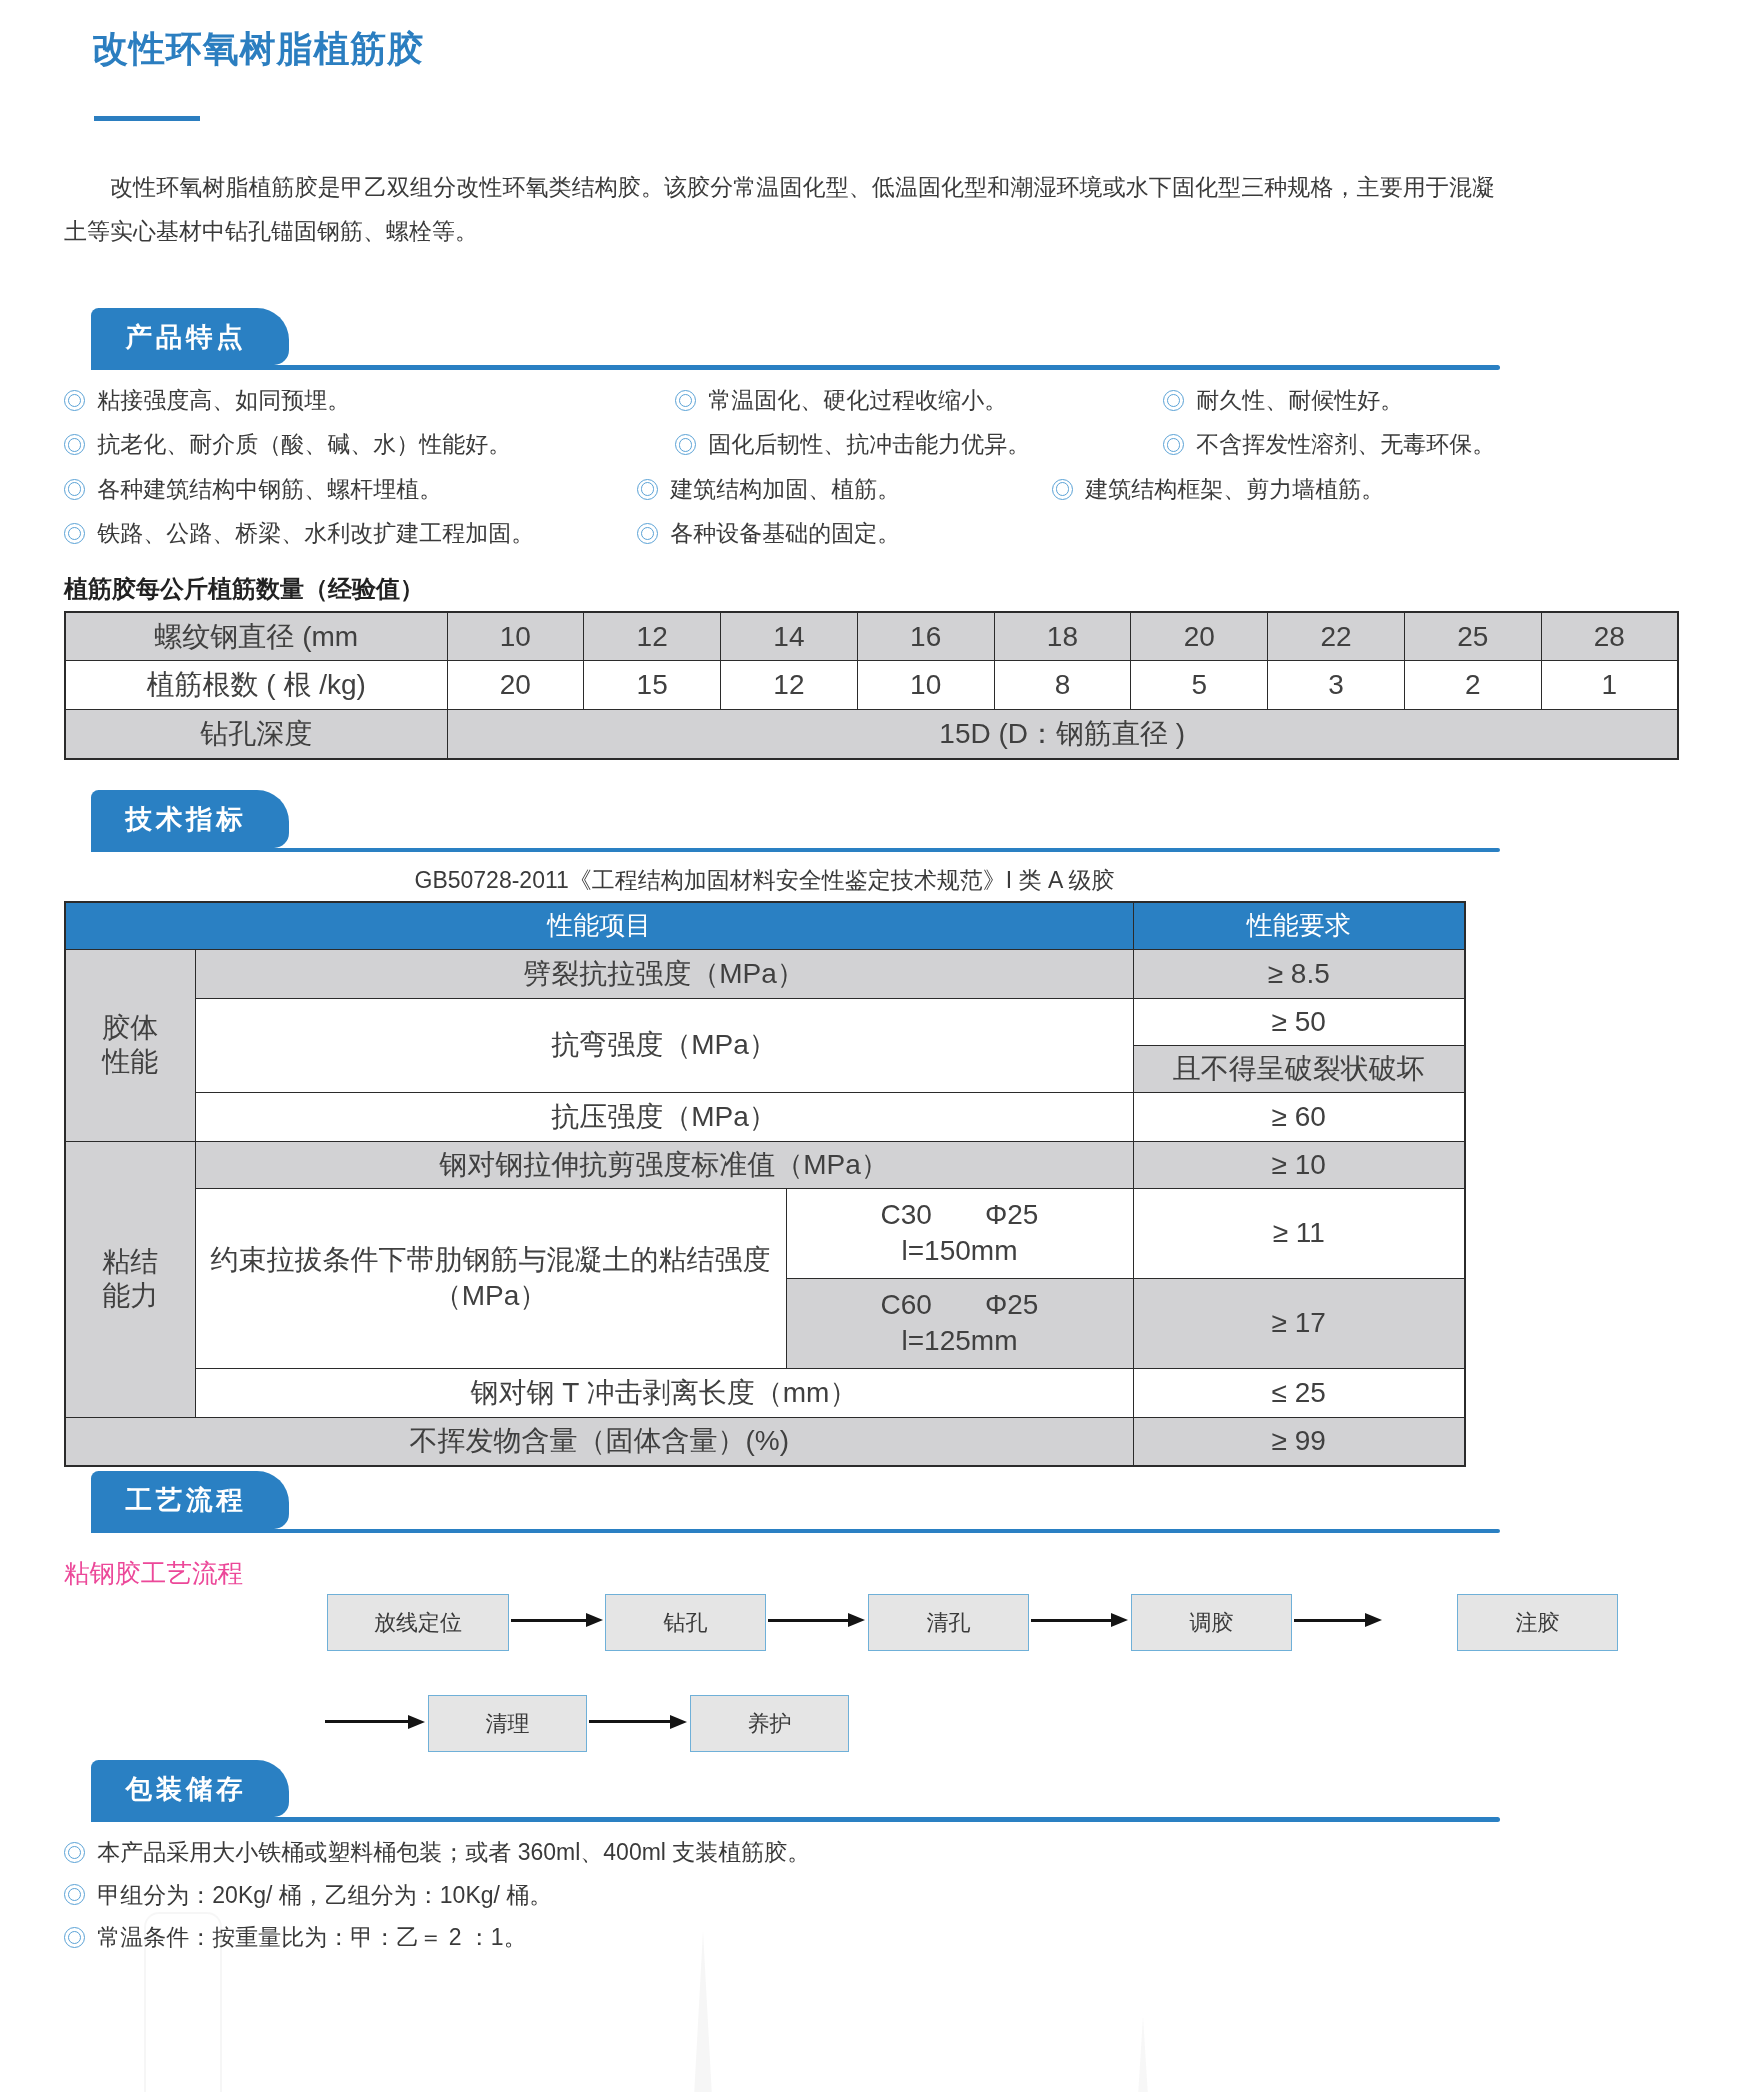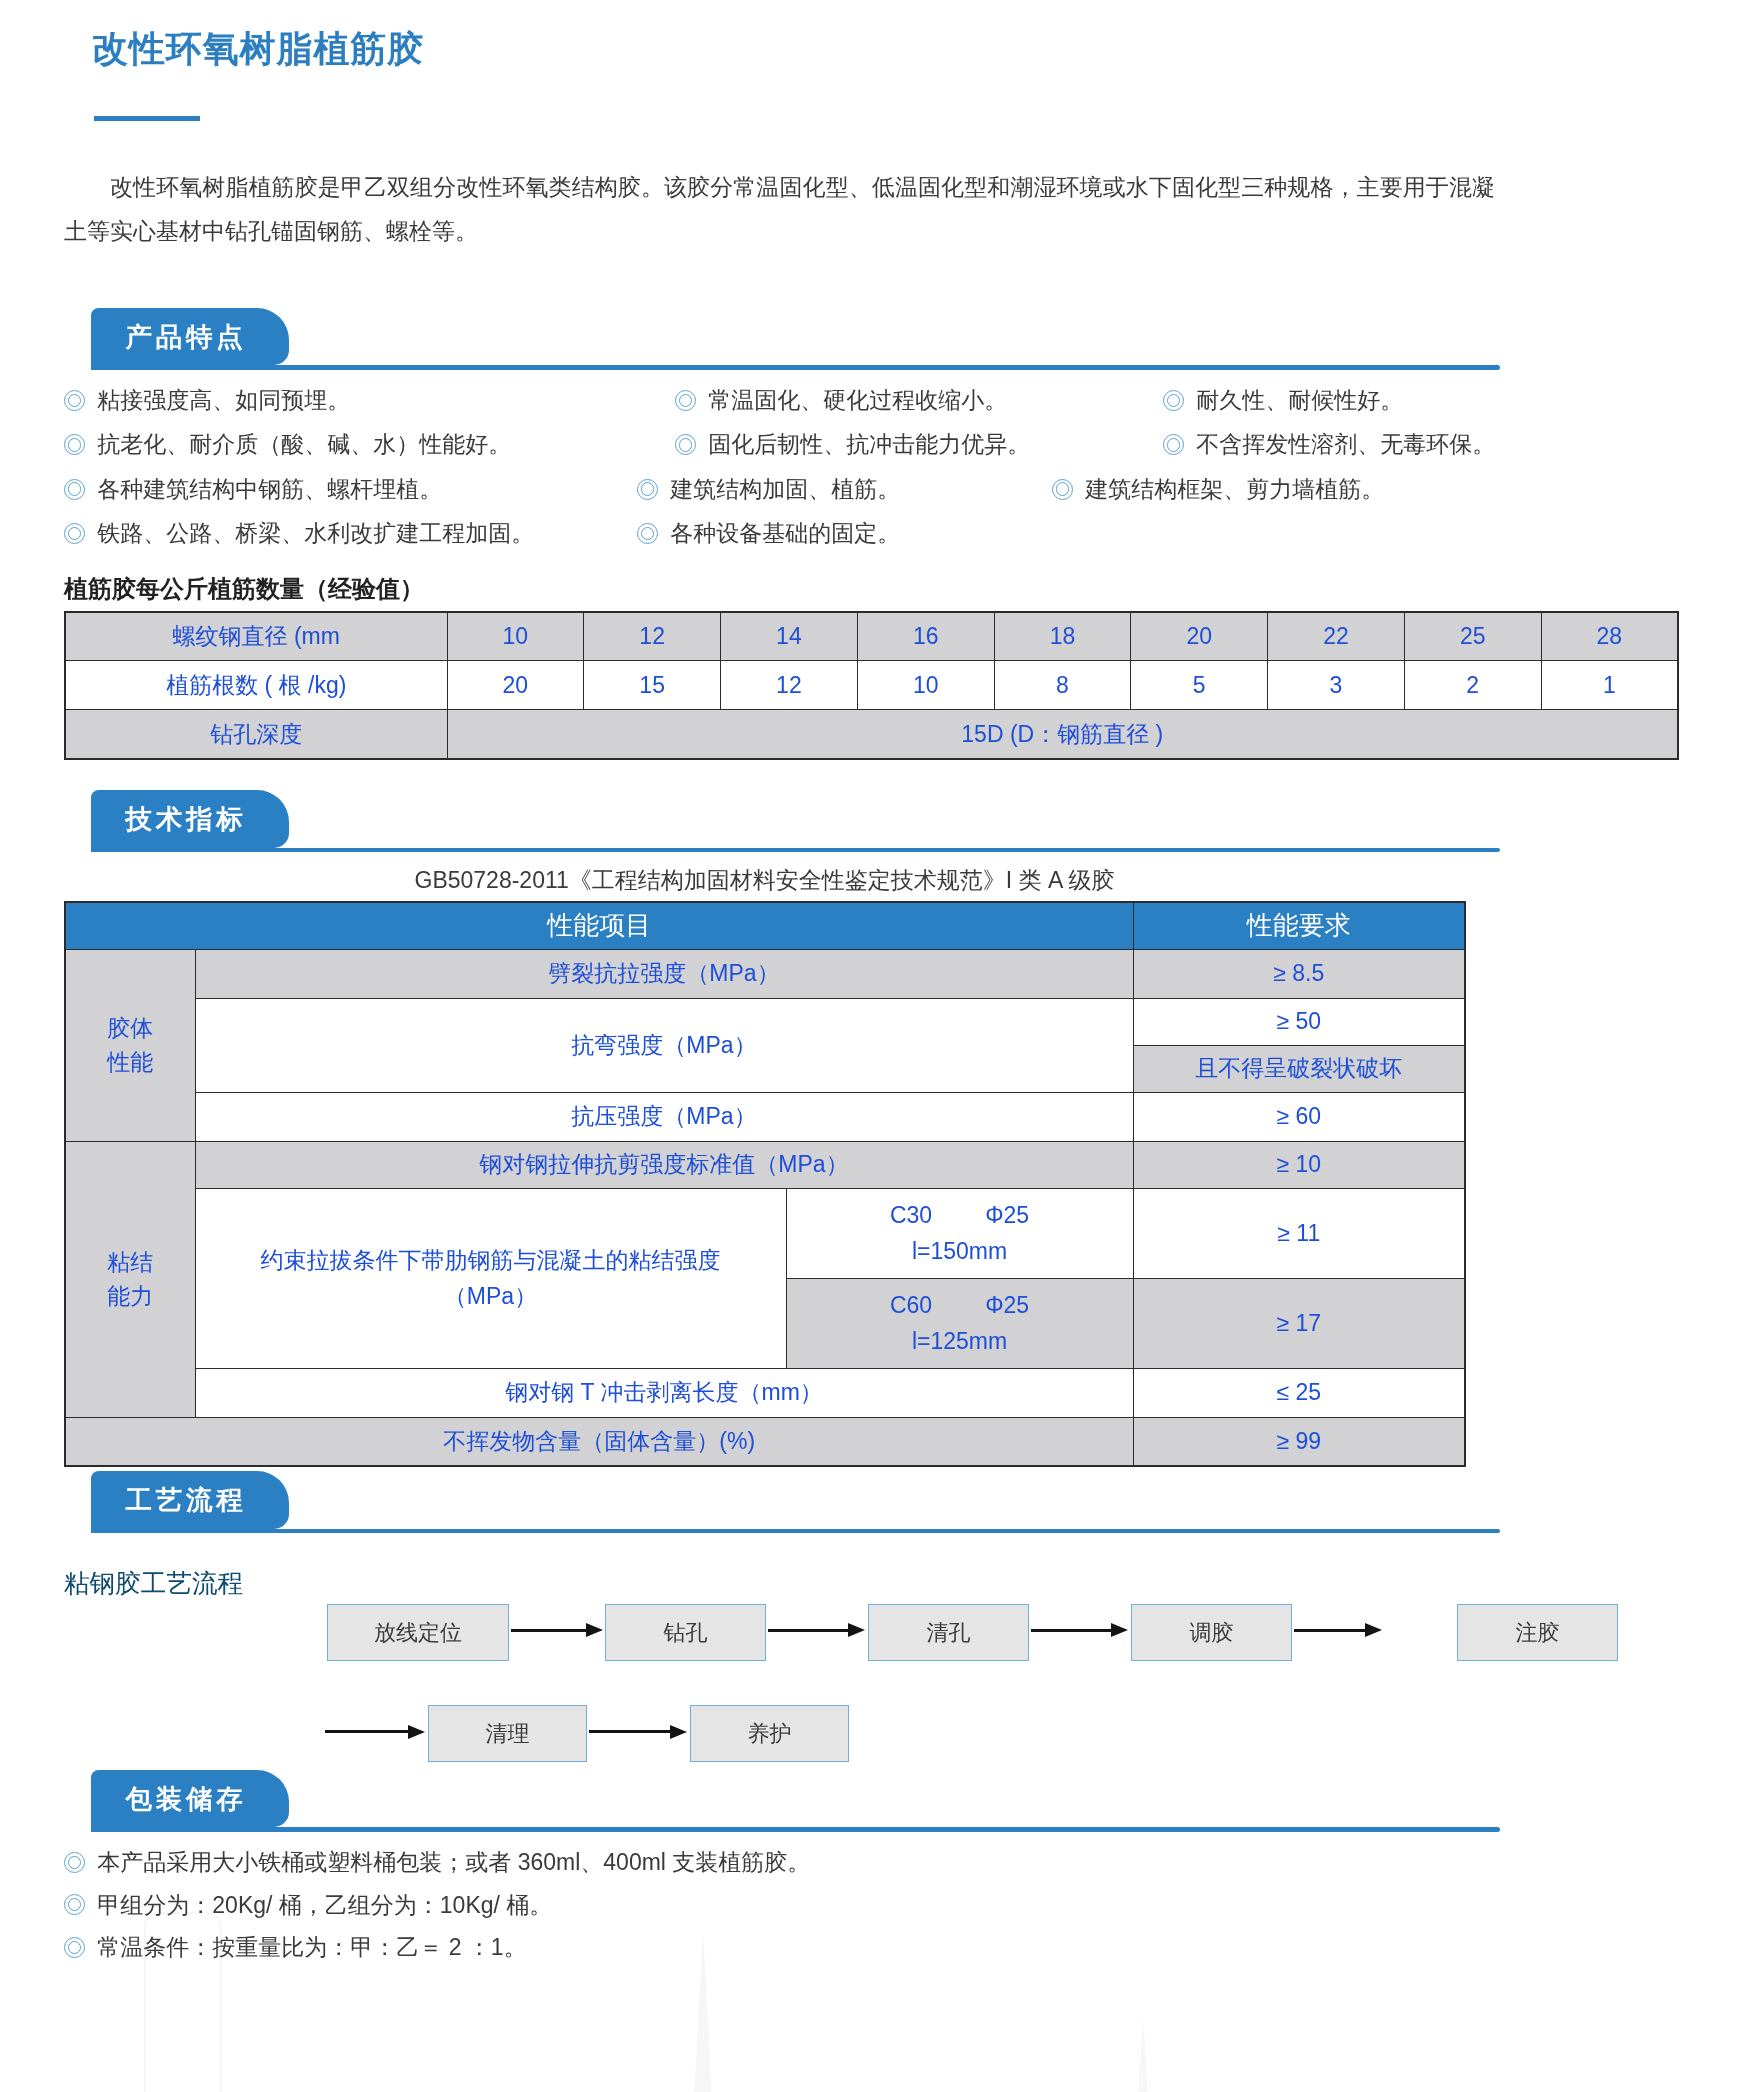--- a/index.html
+++ b/index.html
@@ -36,36 +36,36 @@
   .bullet{display:flex;align-items:center;gap:12.3px;font-size:23px;color:#3a3a3a;}
   .dicon{width:19px;height:19px;border:1.9px solid var(--icon-blue);border-radius:50%;position:relative;flex:none;}
   .dicon::after{content:"";position:absolute;inset:2.8px;border:1.9px solid var(--icon-blue);border-radius:50%;}
   .grid-feat{display:grid;grid-template-columns:611px 488px 1fr;row-gap:13.2px;margin:15px 0 0 0;}
   .grid-app{display:grid;grid-template-columns:573px 415px 1fr;row-gap:13.2px;margin:13.2px 0 0 0;}
 
   
   .tbl-title{margin-top:24.6px;font-size:24px;font-weight:bold;color:#222;height:28px;}
   table{border-collapse:collapse;table-layout:fixed;}
   td,th{border:1.9px solid var(--ink);text-align:center;vertical-align:middle;
-        font-size:23px;font-weight:normal;color:#1d4ed8;padding:0 5.7px;box-sizing:border-box;}
+        font-size:28px;font-weight:normal;color:#404040;padding:0 5.7px;box-sizing:border-box;}
   .gray{background:var(--gray);}
   .blue-head{background:var(--accent);color:#fff;font-size:26px;}
   .rebar{width:1615px;margin-top:9.5px;border:2.8px solid var(--ink);}
   .rebar td,.rebar th{height:49px;}
   .tech{width:1401px;margin-top:5.7px;border:2.8px solid var(--ink);}
   .h50 td,.h50 th{height:47px;}
   .h52 td{height:49px;}
   .h95 td{height:90px;}
   .cond-line{line-height:36px;}
   .cond-gap{margin-left:53px;}
   .group-cell div{line-height:34px;}
   .caption{width:1401px;margin-top:13.2px;font-size:23px;color:#3a3a3a;text-align:center;height:30px;}
 
   
-  .flow-subtitle{margin-top:33px;font-size:25.6px;color:#0c4a6e;height:32px;}
+  .flow-subtitle{margin-top:23px;font-size:25.6px;color:#ec4899;height:32px;}
   .flow{position:relative;height:156px;margin-top:5.7px;width:1609px;}
   .fbox{
     position:absolute;height:57px;border:1.9px solid #6fb0d8;background:#e5e5e5;
     display:flex;align-items:center;justify-content:center;
     font-size:22px;color:#3a3a3a;box-sizing:border-box;
   }
   .fa{position:absolute;height:2.8px;background:#141414;}
   .fa::after{content:"";position:absolute;right:-16px;top:50%;transform:translateY(-50%);
     border-left:17px solid #141414;border-top:7.6px solid transparent;border-bottom:7.6px solid transparent;}
 

